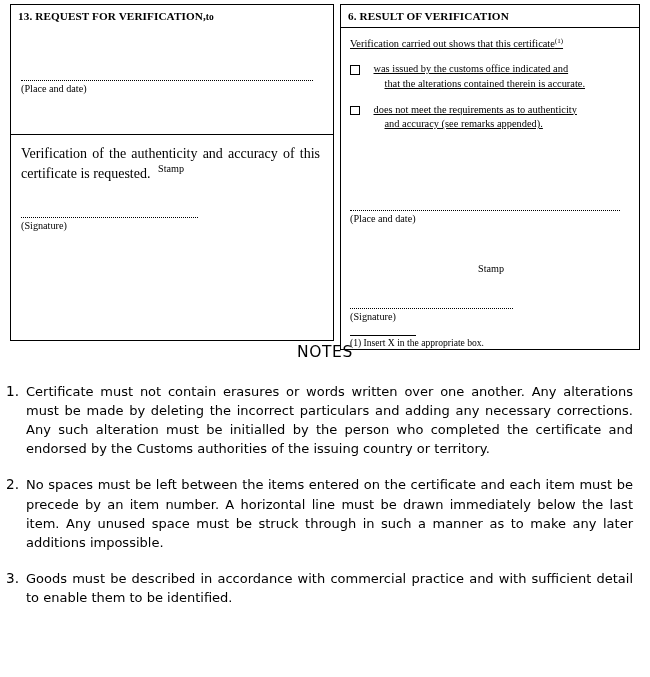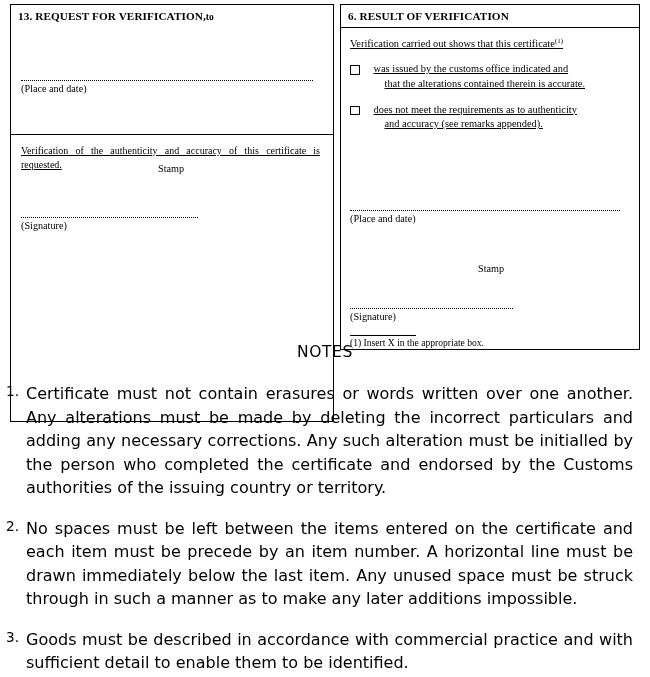--- a/index.html
+++ b/index.html
@@ -29,21 +29,21 @@
     position: absolute;
     border: 1.6px solid #000;
     box-sizing: border-box;
     background: #fff;
   }
 
   .box-left {
     left: 10px;
     top: 4px;
     width: 324px;
-    height: 418px;
+    height: 337px;
   }
 
   .box-right {
     left: 340px;
     top: 4px;
     width: 300px;
     height: 346px;
   }
 
   .box-title {
@@ -71,25 +71,24 @@
   }
   .left-divider {
     border-top: 1.4px solid #000;
   }
   .left-lower {
     padding: 9px 13px 0 10px;
     box-sizing: border-box;
   }
 
   .para {
-    font-size: 10px;
+    font-size: 14px;
     line-height: 1.42;
     text-align: justify;
     margin: 0;
-    text-decoration: underline;
   }
 
   
   .right-body {
     padding: 9px 10px 0 9px;
     box-sizing: border-box;
     text-decoration: underline;
   }
   .intro-line {
     font-size: 10.4px;
@@ -181,21 +180,21 @@
     flex: 0 0 auto;
     width: 26px;
     text-align: right;
     padding-right: 7px;
     font-size: 13.6px;
     line-height: 1.47;
     box-sizing: border-box;
   }
   .note-text {
     flex: 1 1 auto;
-    font-size: 16px;
+    font-size: 13px;
     line-height: 1.47;
     text-align: justify;
     text-justify: inter-word;
   }
 </style>
 </head>
 <body>
 
 <div class="form-area">
 

